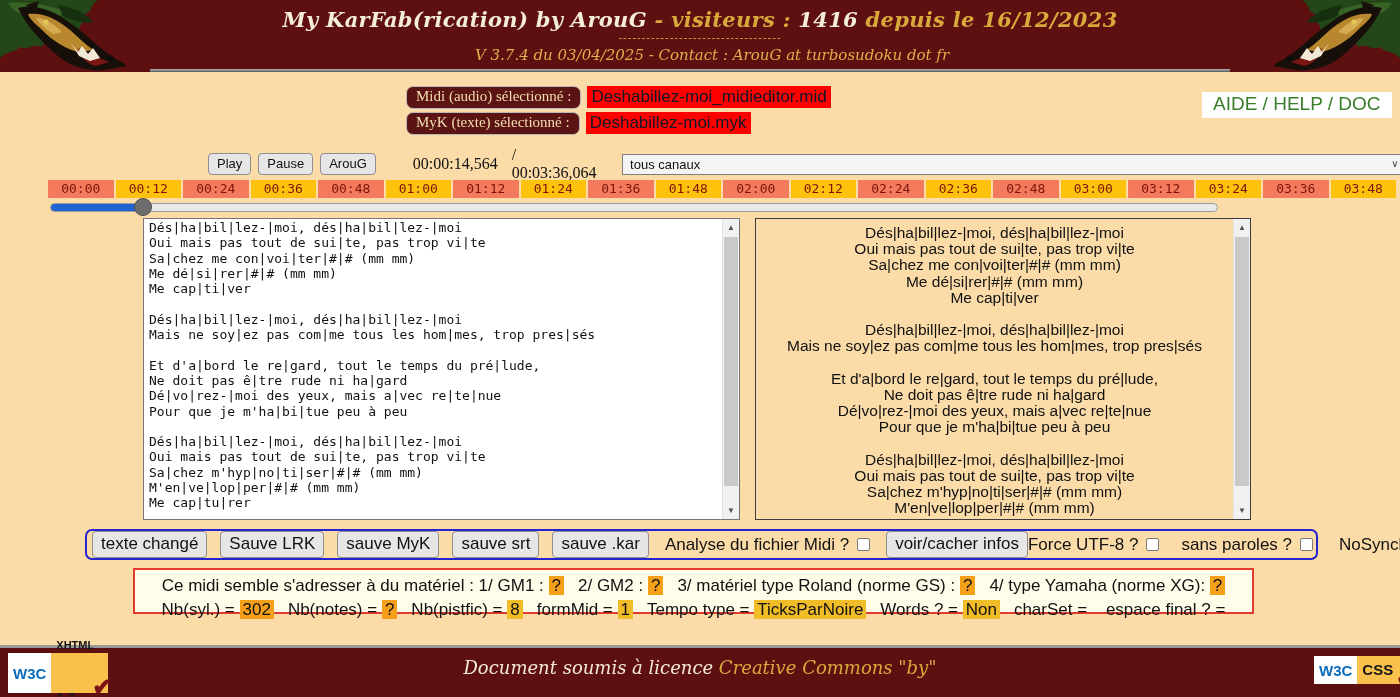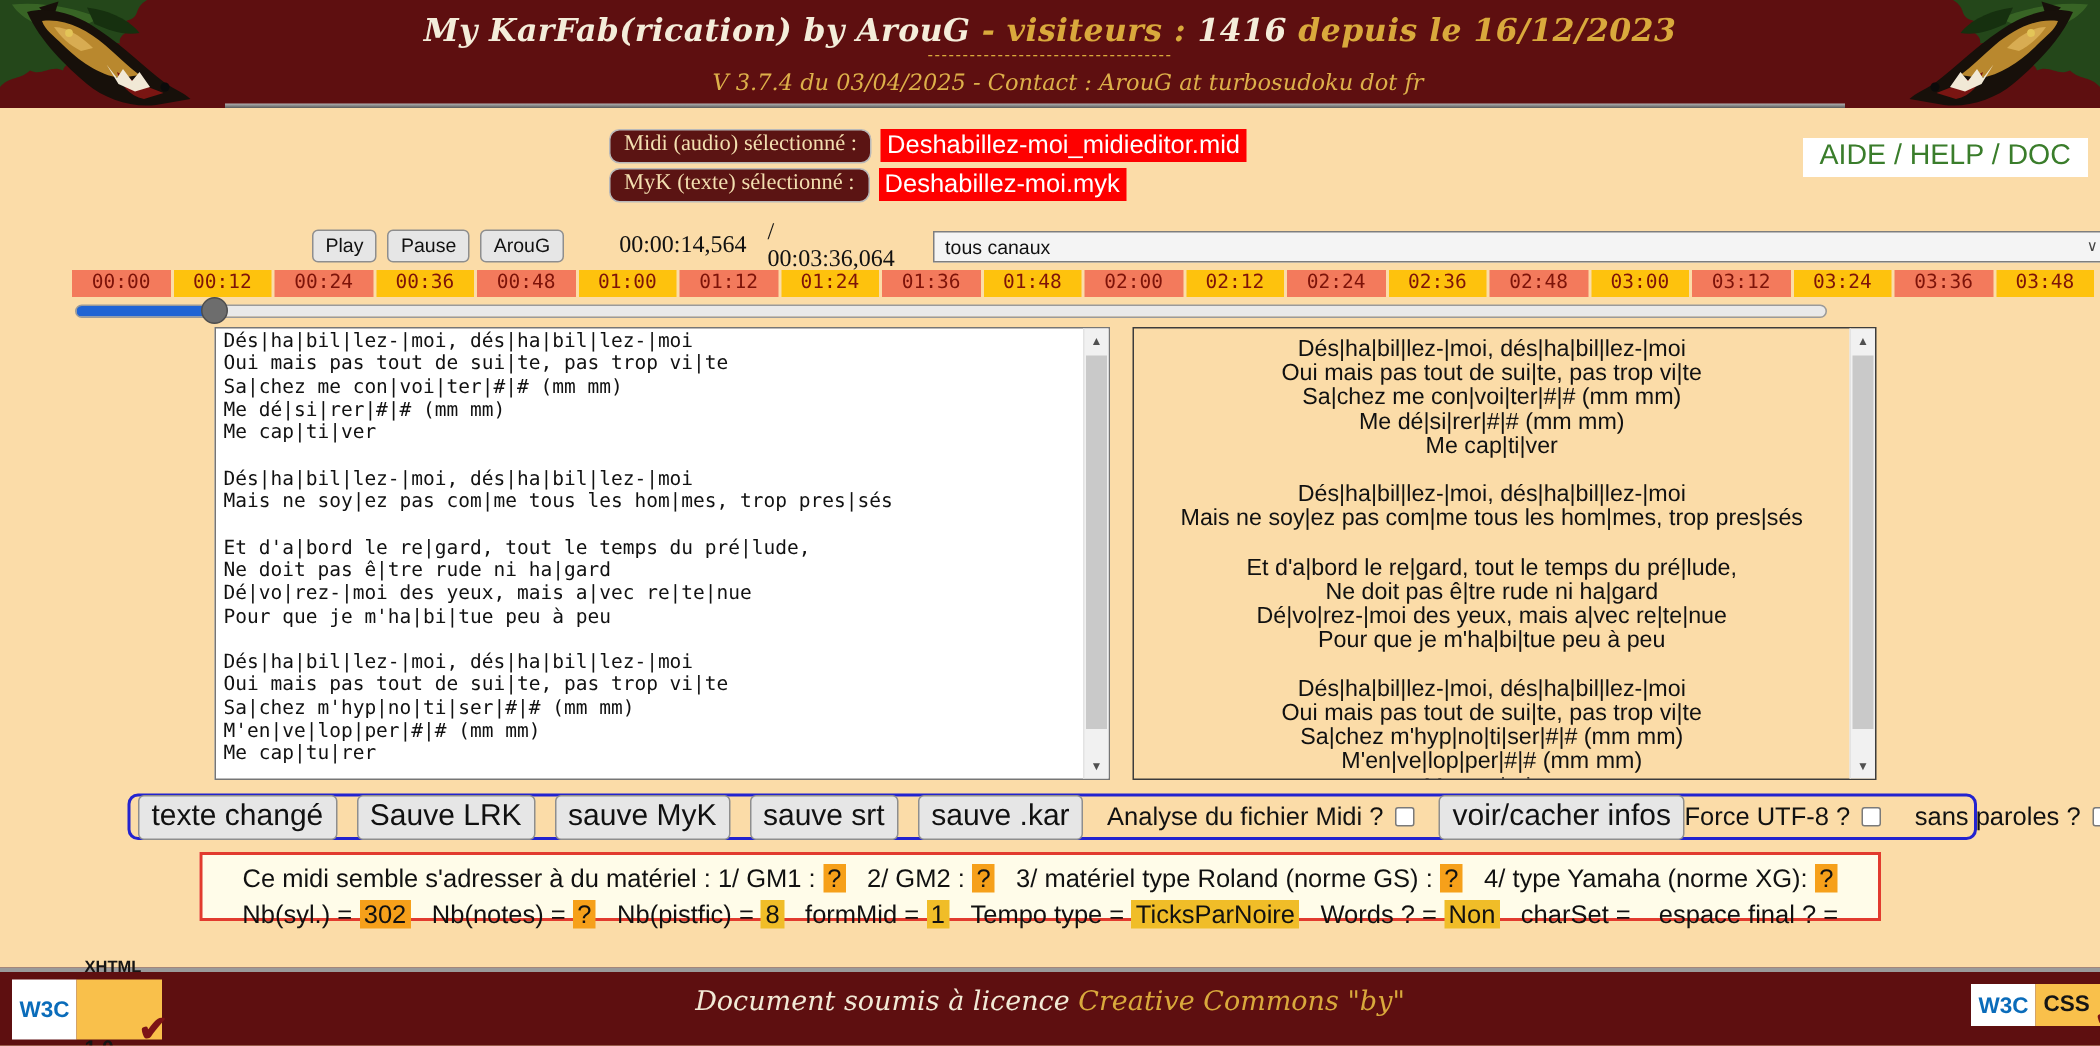--- a/index.html
+++ b/index.html
@@ -31,21 +31,21 @@
 
   
   .file-rows { position:absolute; left:406px; top:86px; }
   .file-row { display:flex; align-items:flex-start; height:24px; margin-bottom:2px; }
   .label-btn {
     display:inline-block; background:#5b1413; color:#f3dfb0;
     font:15px "Liberation Serif", serif; padding:1px 9px 3px;
     border:1px solid #b9b9b9; border-radius:7px; white-space:nowrap;
   }
   .filename {
-    margin-left:6px; background:#fe0000; color:#ffffff;
+    margin-left:6px; background:#fe0000; color:#0f172a;
     font-size:17px; line-height:21px; padding:0 4px 1px; white-space:nowrap;
   }
   .help-link {
     position:absolute; left:1202px; top:92px; background:#ffffff;
     color:#3a7d2b; font-size:19px; padding:1px 11px 3px; cursor:pointer;
   }
 
   
   .player-row { position:absolute; left:208px; top:146px; display:flex; align-items:center; }
   .btn {
@@ -112,21 +112,21 @@
     padding-top:6px; text-align:center; white-space:pre-line;
     font-size:15.5px; line-height:16.2px; color:#111;
   }
 
   
   .controls-row {
     position:absolute; left:85px; top:529px; width:1233px; height:31px;
     border:2px solid #2323cf; border-radius:7px;
     display:flex; align-items:center; padding:0 5px;
   }
-  .controls-row .btn { font-size:20px; }
+  .controls-row .btn { font-size:17px; }
   .biglabel { font-size:17px; color:#111; white-space:nowrap; }
   .cb {
     display:inline-block; width:13px; height:13px; background:#fff;
     border:1px solid #7a7a7a; border-radius:2px; cursor:pointer; flex:none;
   }
   .ml8{margin-left:8px;} .ml13{margin-left:13px;} .ml16{margin-left:16px;}
   .ml20{} .ml22{margin-left:22px;} .ml26{margin-left:26px;}
 
   
   .info-box {

